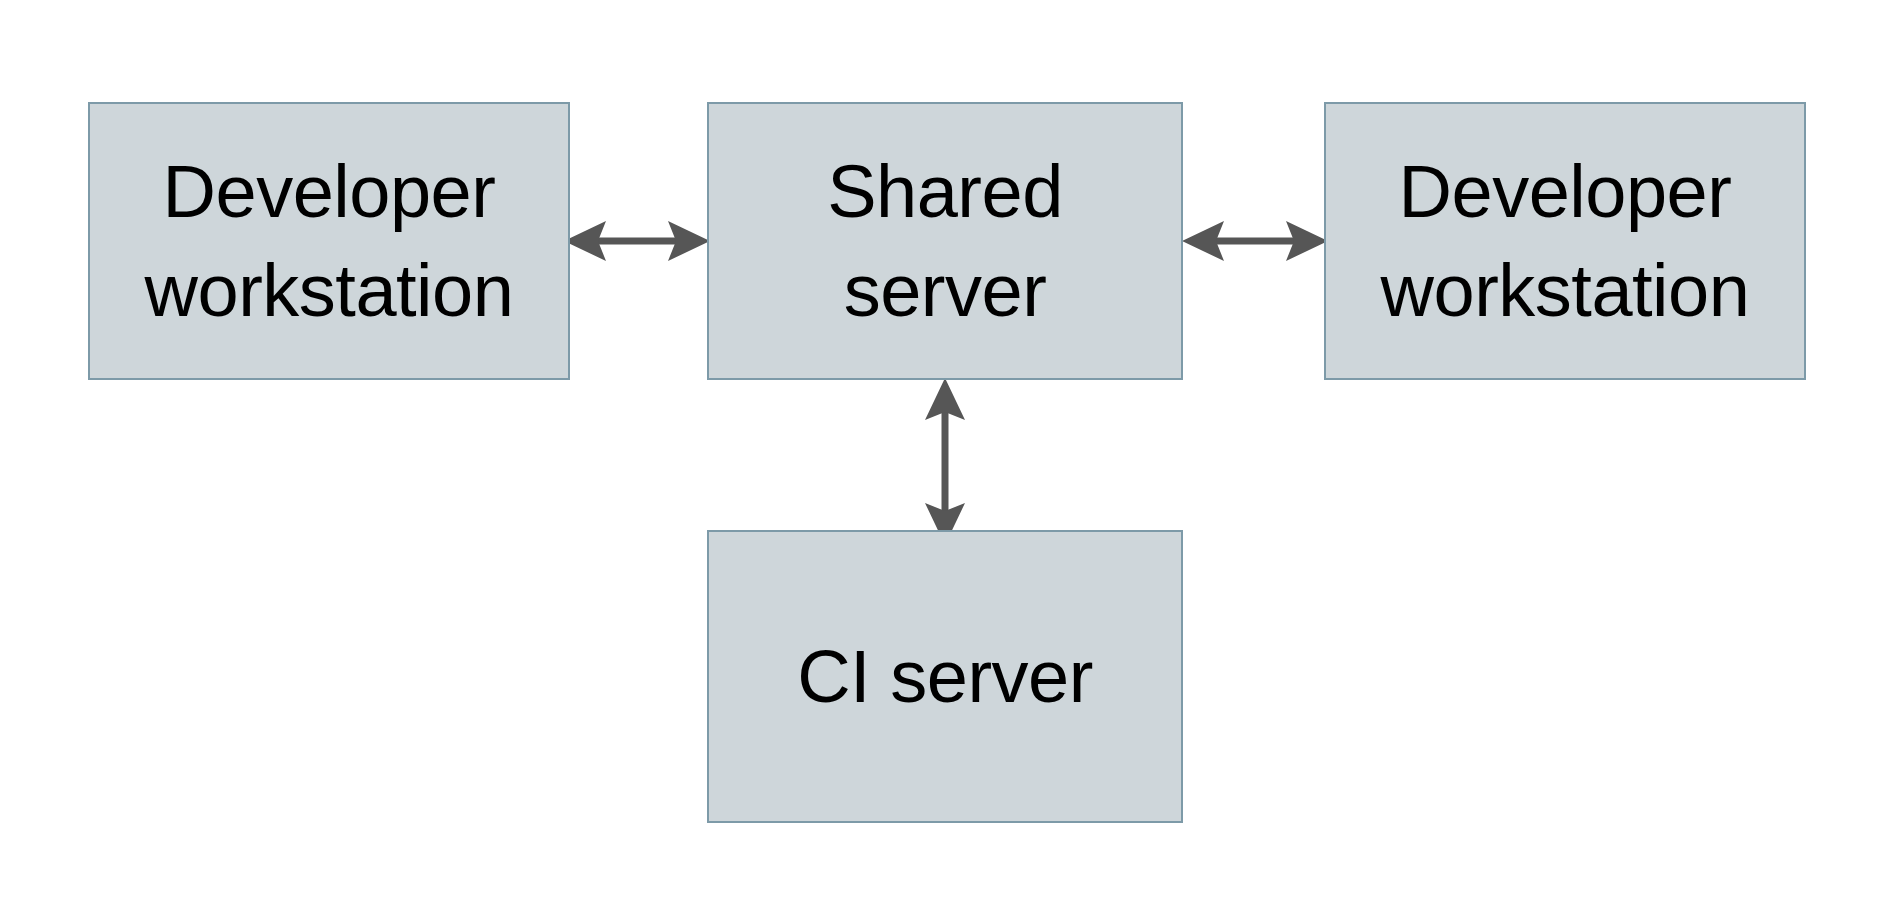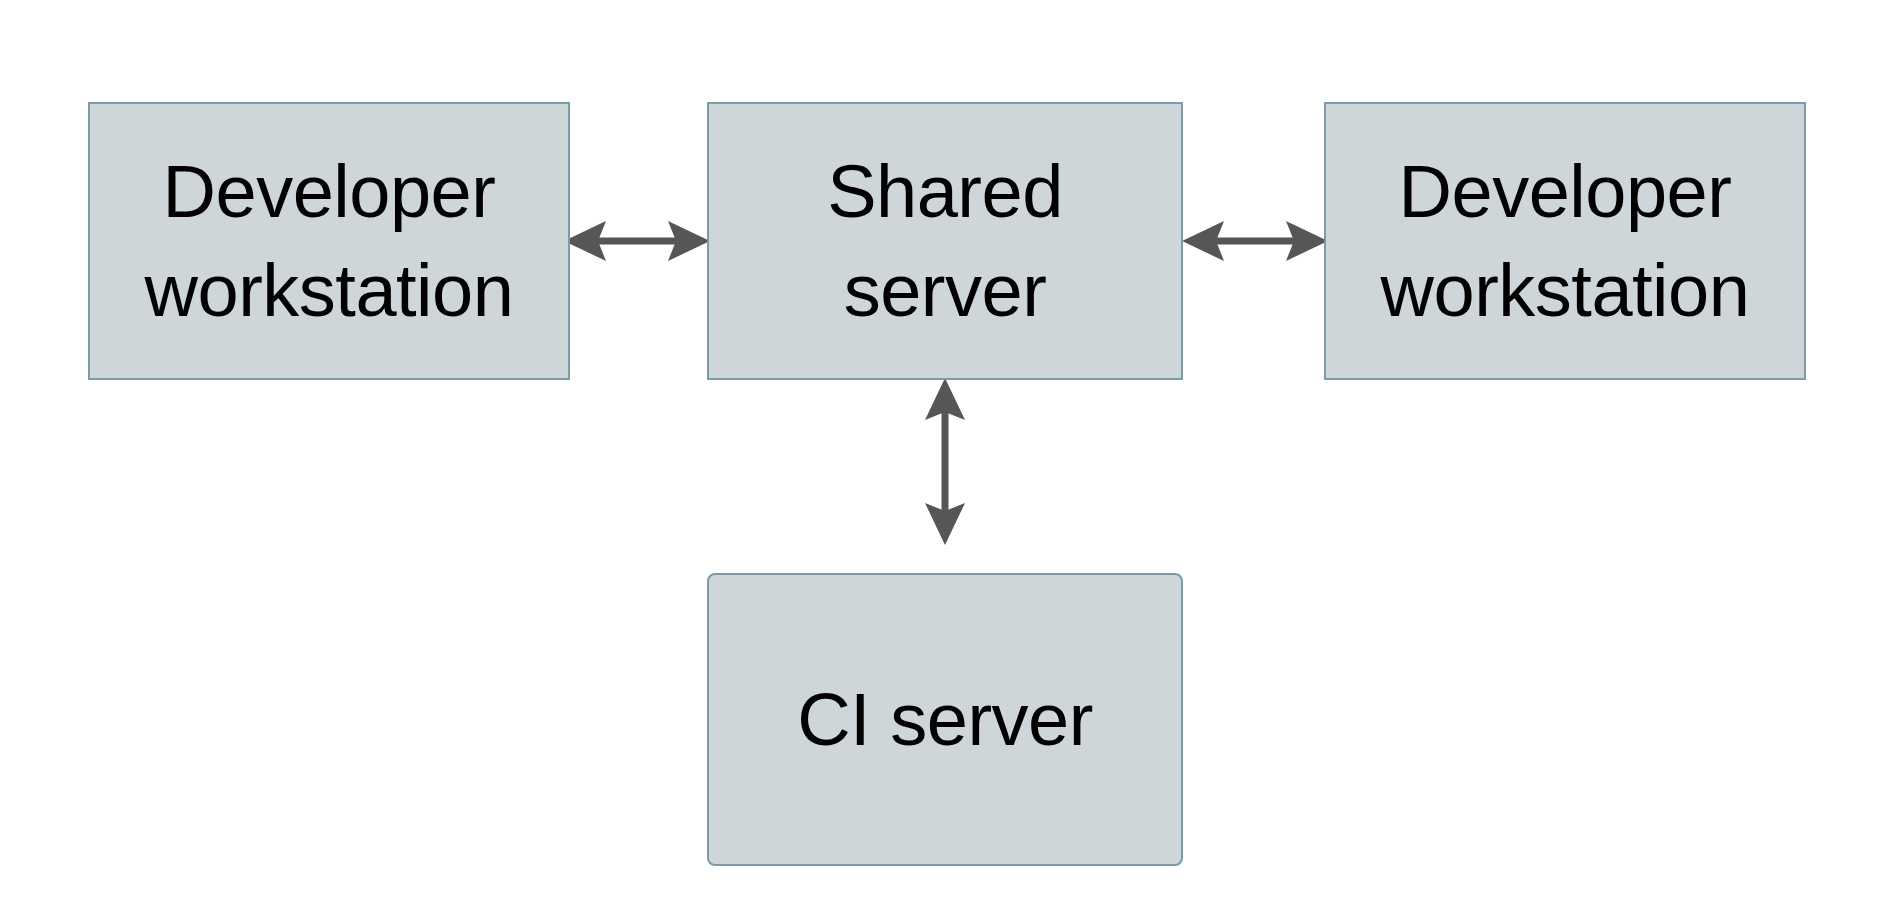--- a/index.html
+++ b/index.html
@@ -85,17 +85,17 @@
   <div class="node-box" style="left:707px; top:102px; width:476px; height:278px;">
     <div class="node-label">Shared
 server</div>
   </div>
 
   <div class="node-box" style="left:1324px; top:102px; width:482px; height:278px;">
     <div class="node-label">Developer
 workstation</div>
   </div>
 
-  <div class="node-box" style="left:707px; top:573px; width:476px; height:293px;border-radius:8px;">
+  <div class="node-box" style="left:707px; top:530px; width:476px; height:293px;">
     <div class="node-label">CI server</div>
   </div>
 
 </div>
 
 </body></html>

